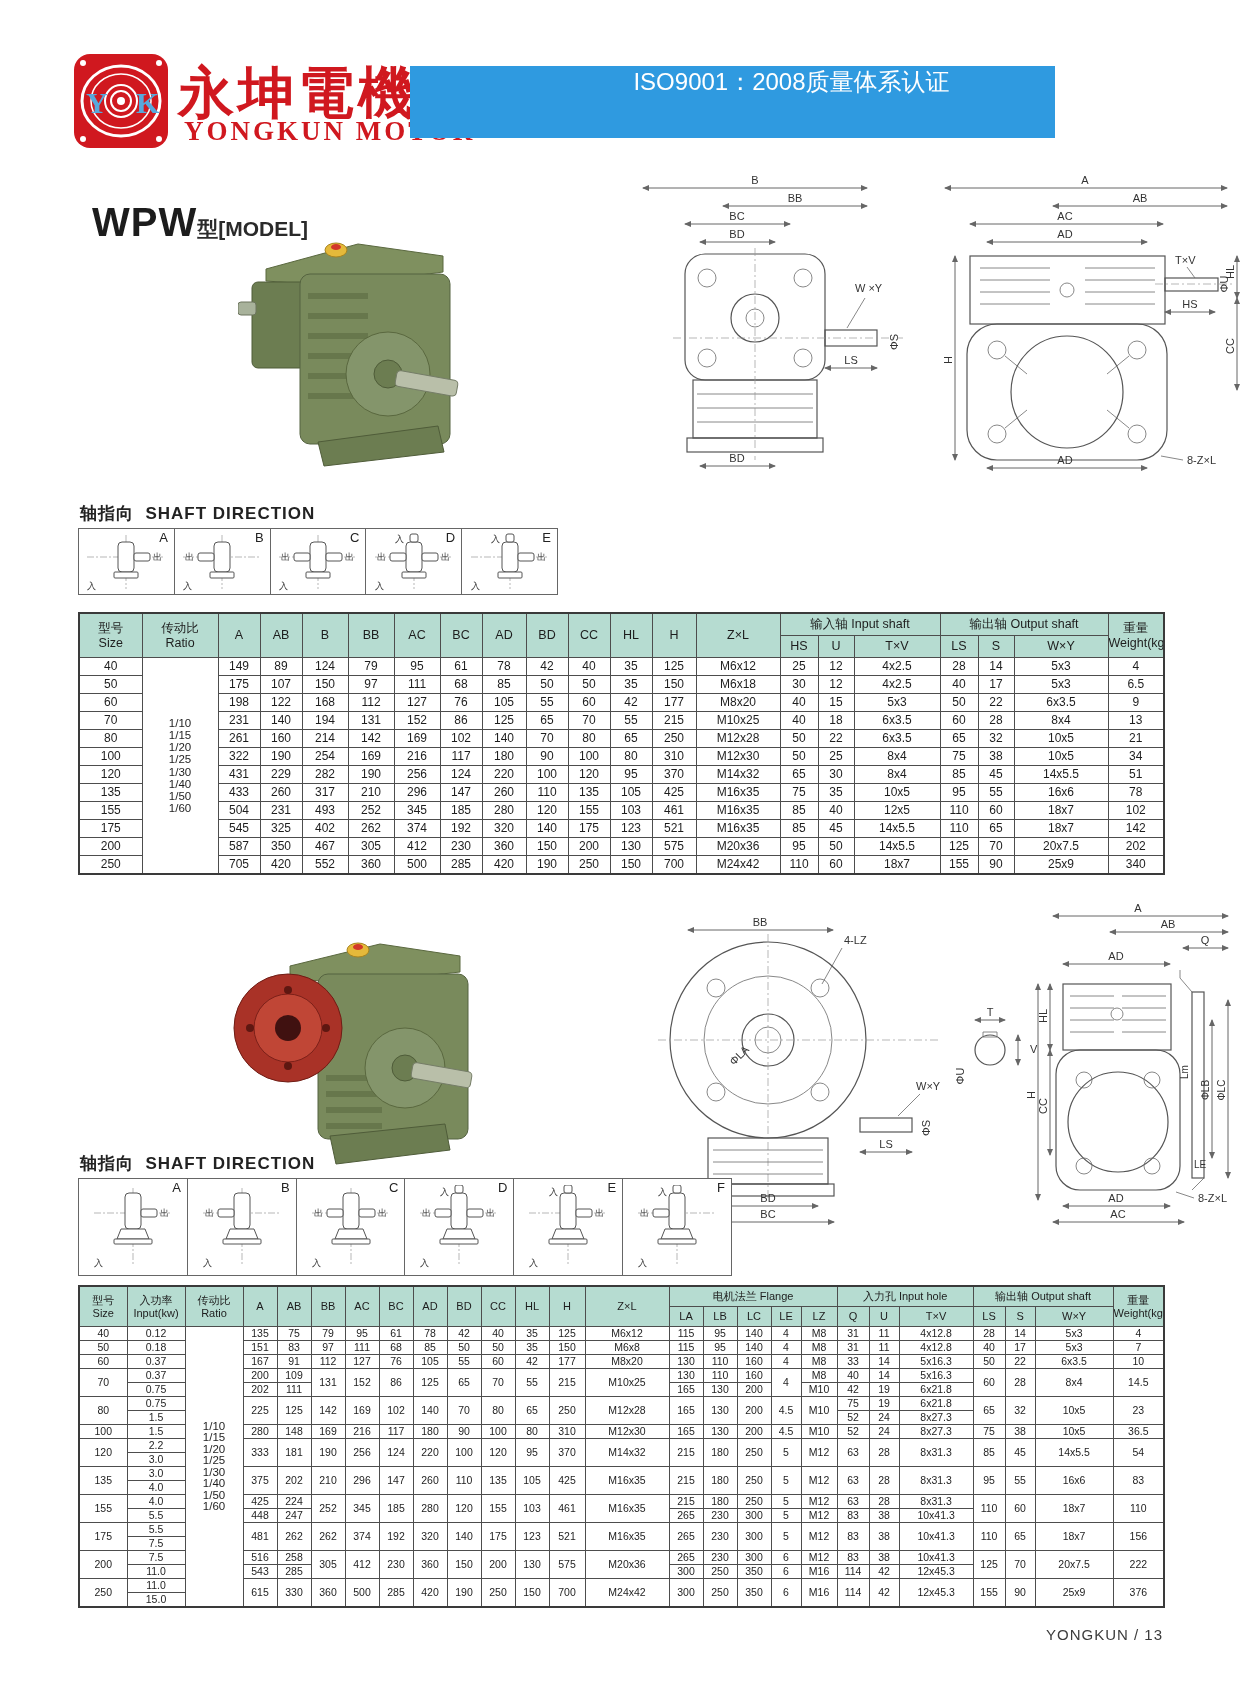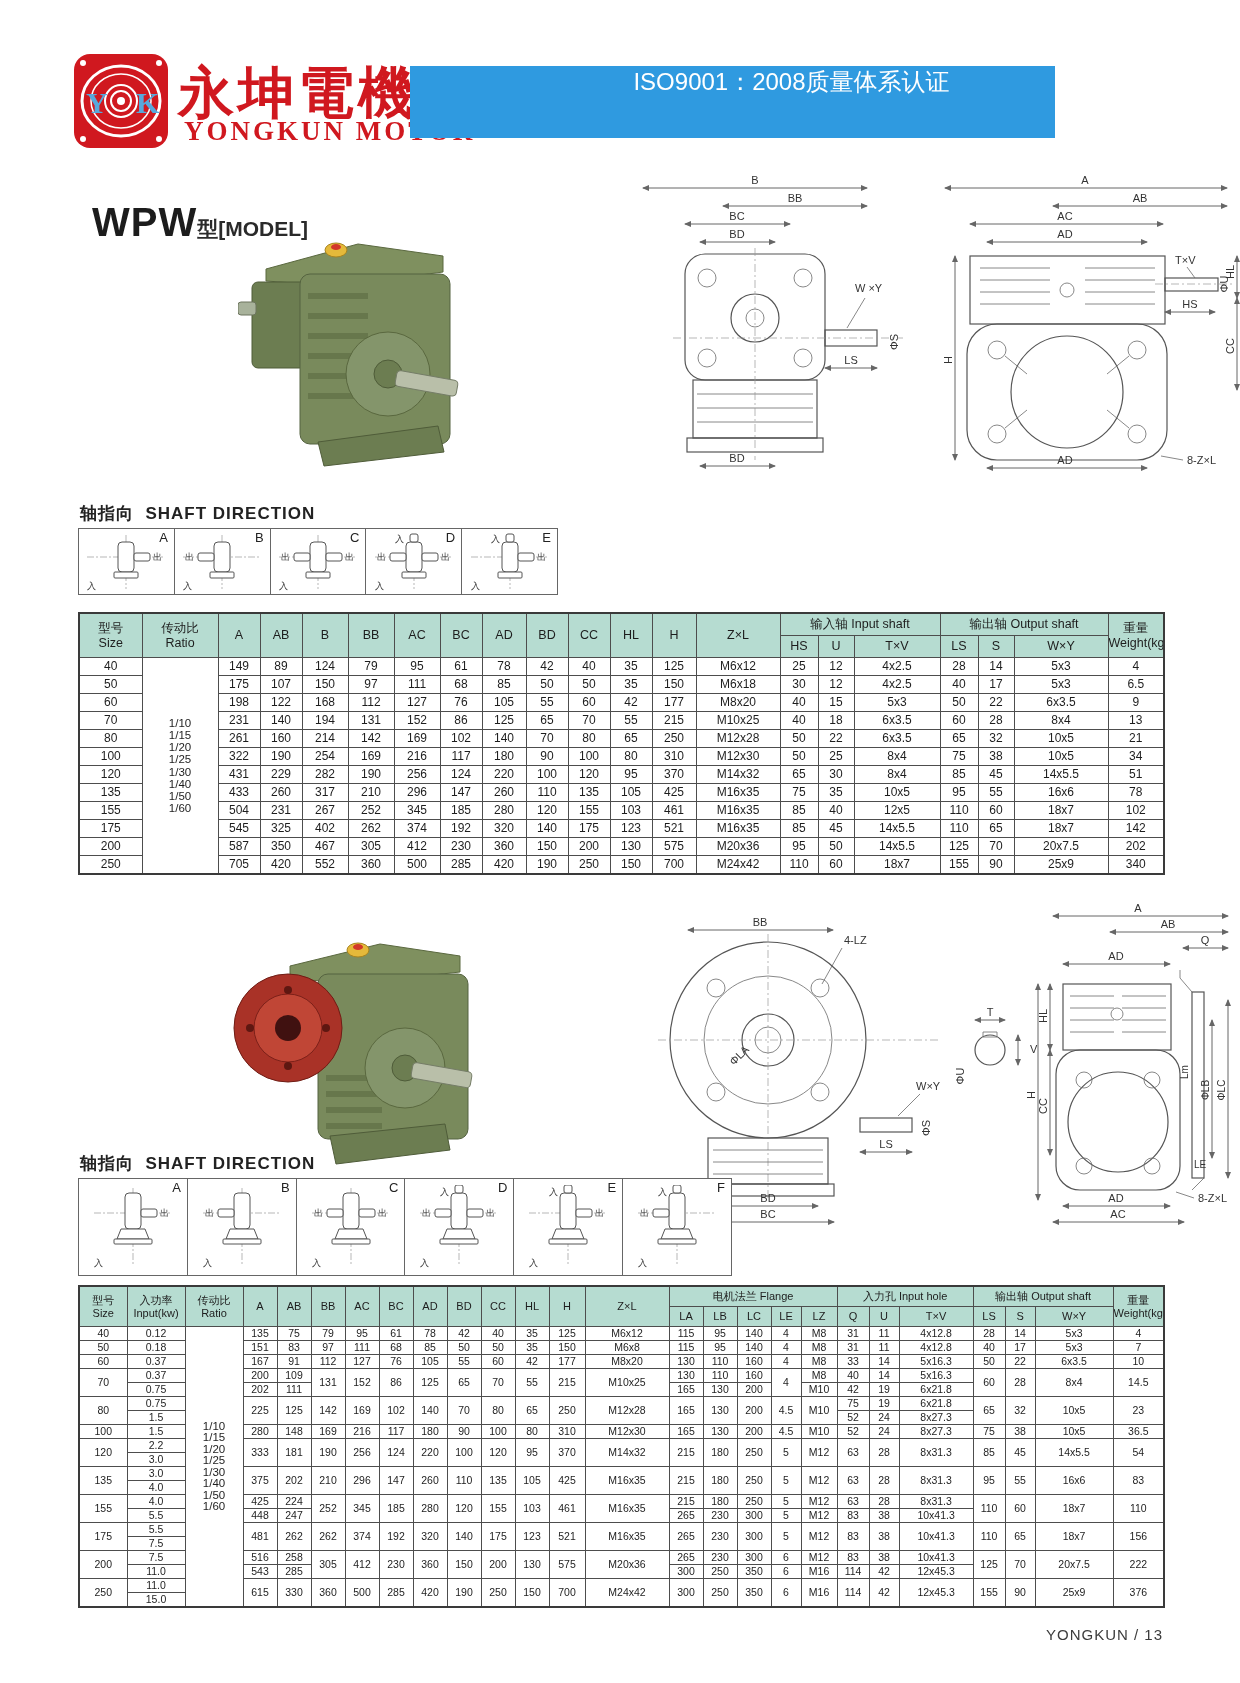--- a/index.html
+++ b/index.html
@@ -476,21 +476,21 @@
           <td>10x5</td>
           <td>95</td>
           <td>55</td>
           <td>16x6</td>
           <td>78</td>
         </tr>
         <tr>
           <td>155</td>
           <td>504</td>
           <td>231</td>
-          <td>267</td>
+          <td>493</td>
           <td>252</td>
           <td>345</td>
           <td>185</td>
           <td>280</td>
           <td>120</td>
           <td>155</td>
           <td>103</td>
           <td>461</td>
           <td>M16x35</td>
           <td>85</td>

